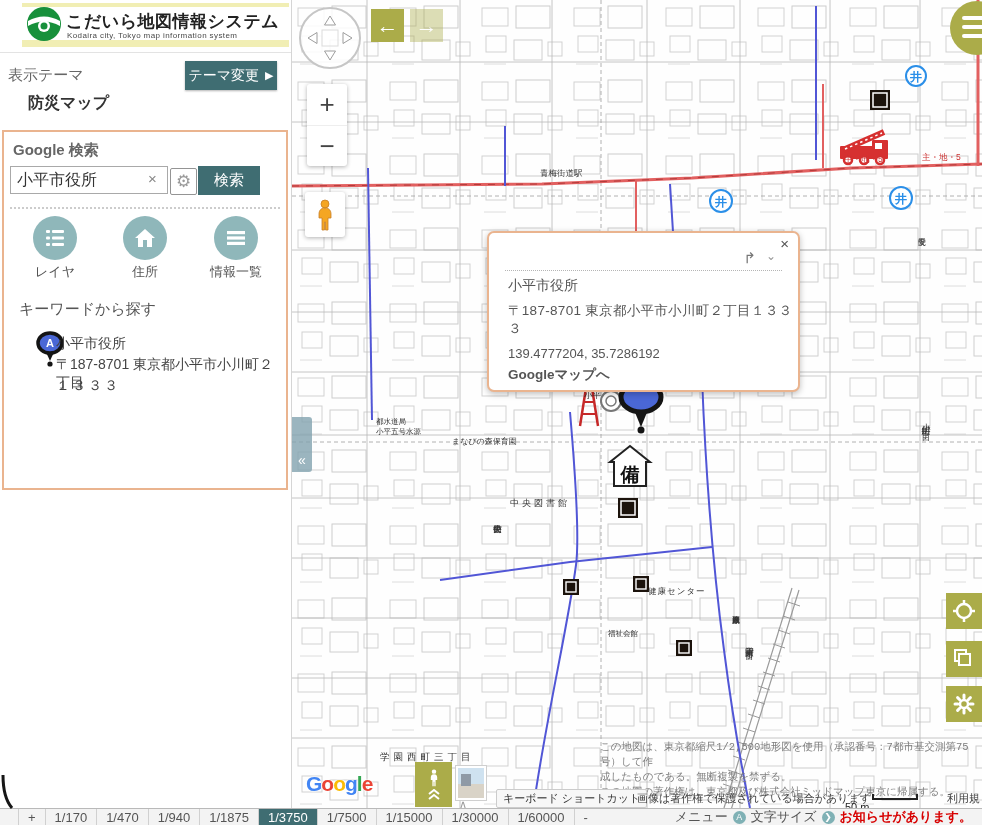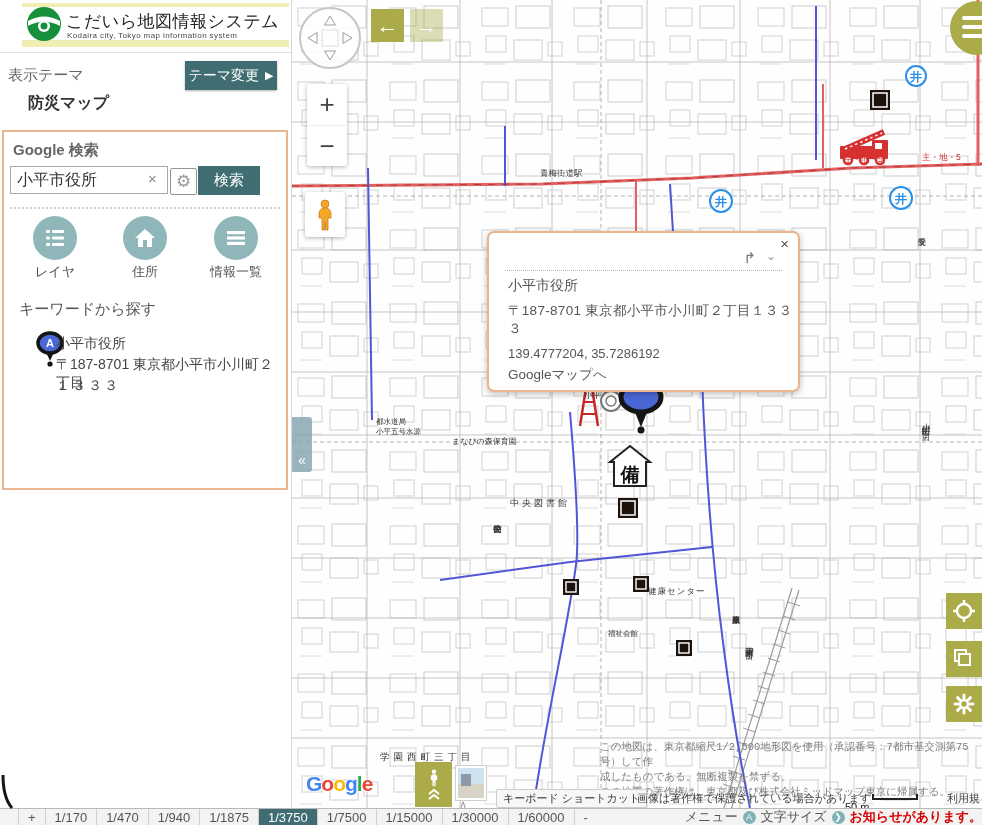--- a/index.html
+++ b/index.html
@@ -3,21 +3,21 @@
 <meta charset="utf-8">
 <style>
   html,body{margin:0;padding:0;background:#888;}
   #app{position:relative;width:982px;height:825px;background:#fff;overflow:hidden;
        font-family:"Liberation Sans","DejaVu Sans",sans-serif;color:#333;}
 
   
   #panel{position:absolute;left:0;top:0;width:292px;height:808px;background:#fff;border-right:1px solid #d5d5d5;box-sizing:border-box;}
   #logo-block{position:absolute;left:0;top:0;width:100%;height:52px;border-bottom:1px solid #e3e3e3;}
   .stripe{position:absolute;left:22px;right:2px;background:#f1eeb4;}
-  #app-title{position:absolute;left:66px;top:10px;font-size:17px;font-weight:normal;color:#222;letter-spacing:.5px;white-space:nowrap;text-align:center;}
+  #app-title{position:absolute;left:66px;top:10px;font-size:17px;font-weight:bold;color:#222;letter-spacing:.5px;white-space:nowrap;text-align:center;}
   #app-subtitle{position:absolute;left:67px;top:31px;font-size:8px;color:#4a4a4a;letter-spacing:.4px;white-space:nowrap;}
   #theme-label{position:absolute;left:8px;top:66px;font-size:15px;color:#666;}
   #theme-change-btn{position:absolute;left:185px;top:61px;width:92px;height:29px;background:#3f6d72;color:#fff;
       font-size:14px;display:flex;align-items:center;justify-content:center;gap:6px;cursor:pointer;box-shadow:0 1px 2px rgba(0,0,0,.3);}
   #theme-value{position:absolute;left:28px;top:93px;font-size:16px;font-weight:bold;color:#333;}
 
   #search-box{position:absolute;left:2px;top:130px;width:286px;height:360px;border:2px solid #eab48f;background:#fff;box-sizing:border-box;}
   #search-label{position:absolute;left:9px;top:9px;font-size:15px;color:#666;font-weight:bold;}
   #search-input{position:absolute;left:6px;top:34px;width:158px;height:28px;border:1px solid #a9a9a9;box-sizing:border-box;
       font-size:16px;color:#333;padding:0 20px 0 6px;font-family:inherit;}
@@ -75,29 +75,29 @@
   #pp-dir{position:absolute;right:42px;top:16px;font-size:15px;color:#777;cursor:pointer;}
   #pp-chev{position:absolute;right:22px;top:16px;font-size:12px;color:#999;cursor:pointer;}
   #pp-sep{position:absolute;left:16px;right:16px;top:37px;border-top:1px dotted #b5b5b5;}
   #pp-name{position:absolute;left:19px;top:44px;font-size:14px;color:#555;}
   #pp-addr{position:absolute;left:19px;top:69px;font-size:13.5px;color:#555;letter-spacing:.3px;}
   #pp-coordrow{position:absolute;left:19px;top:91px;font-size:14px;display:flex;align-items:center;gap:8px;}
   #pp-coordrow .lat{color:#3f6d72;font-weight:bold;}
   #pp-coordrow .bar{width:1px;height:16px;background:#999;}
   #pp-coordrow .pln{color:#555;}
   #pp-coords{position:absolute;left:19px;top:113px;font-size:13px;color:#555;}
-  #pp-gmaps{position:absolute;left:19px;top:133px;font-size:13.5px;color:#555;cursor:pointer;}
+  #pp-gmaps{position:absolute;left:19px;top:133px;font-size:13.5px;color:#555;cursor:pointer;font-weight:bold;}
 
   
   #statusbar{position:absolute;left:0;top:808px;width:982px;height:17px;background:#f3f3f3;border-top:1px solid #b9b9b9;
       box-sizing:border-box;display:flex;align-items:stretch;font-size:13px;color:#555;}
   .sb-cell{display:flex;align-items:center;padding:0 9px;border-left:1px solid #d0d0d0;cursor:pointer;white-space:nowrap;}
   .sb-cell:first-child{margin-left:18px;}
   .sb-cell.selected{background:#3f6d72;color:#fff;}
-  #sb-right{margin-left:auto;display:flex;align-items:center;gap:5px;margin-right:0;}
+  #sb-right{margin-left:auto;display:flex;align-items:center;gap:5px;margin-right:10px;}
   .badge{width:13px;height:13px;border-radius:50%;background:#7fb1b5;color:#fff;font-size:9px;display:flex;align-items:center;justify-content:center;}
   #sb-notice{color:#d70000;font-weight:bold;}
   #corner-squiggle{position:absolute;left:0;top:775px;z-index:5;}
 </style>
 </head>
 <body>
 
 <div id="app">
 
   <div id="panel">

